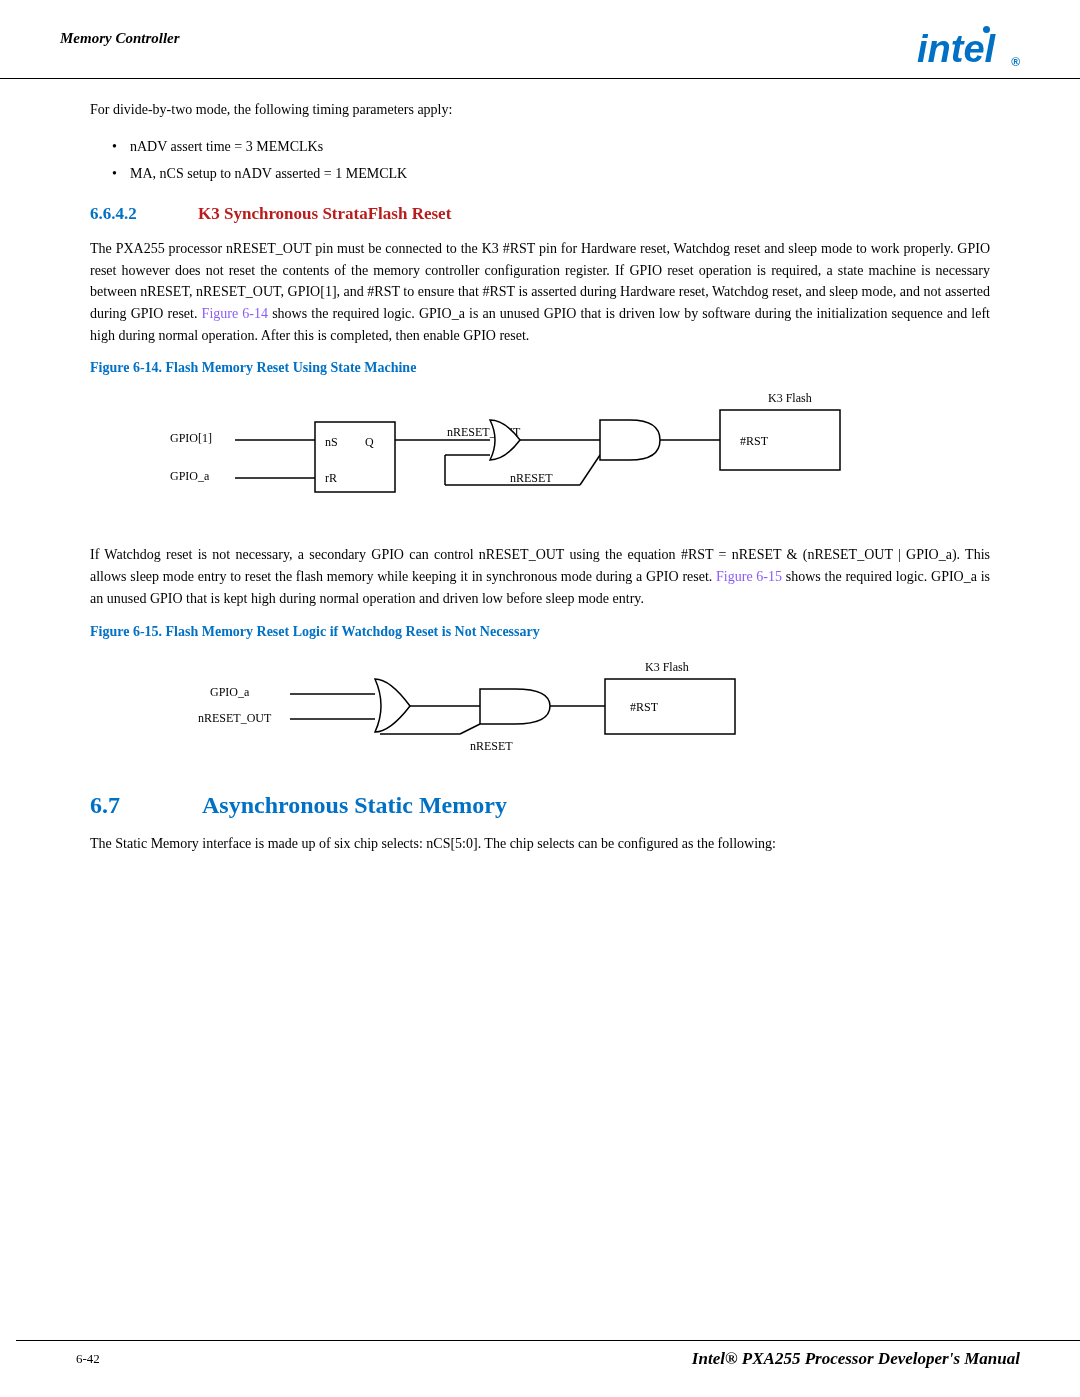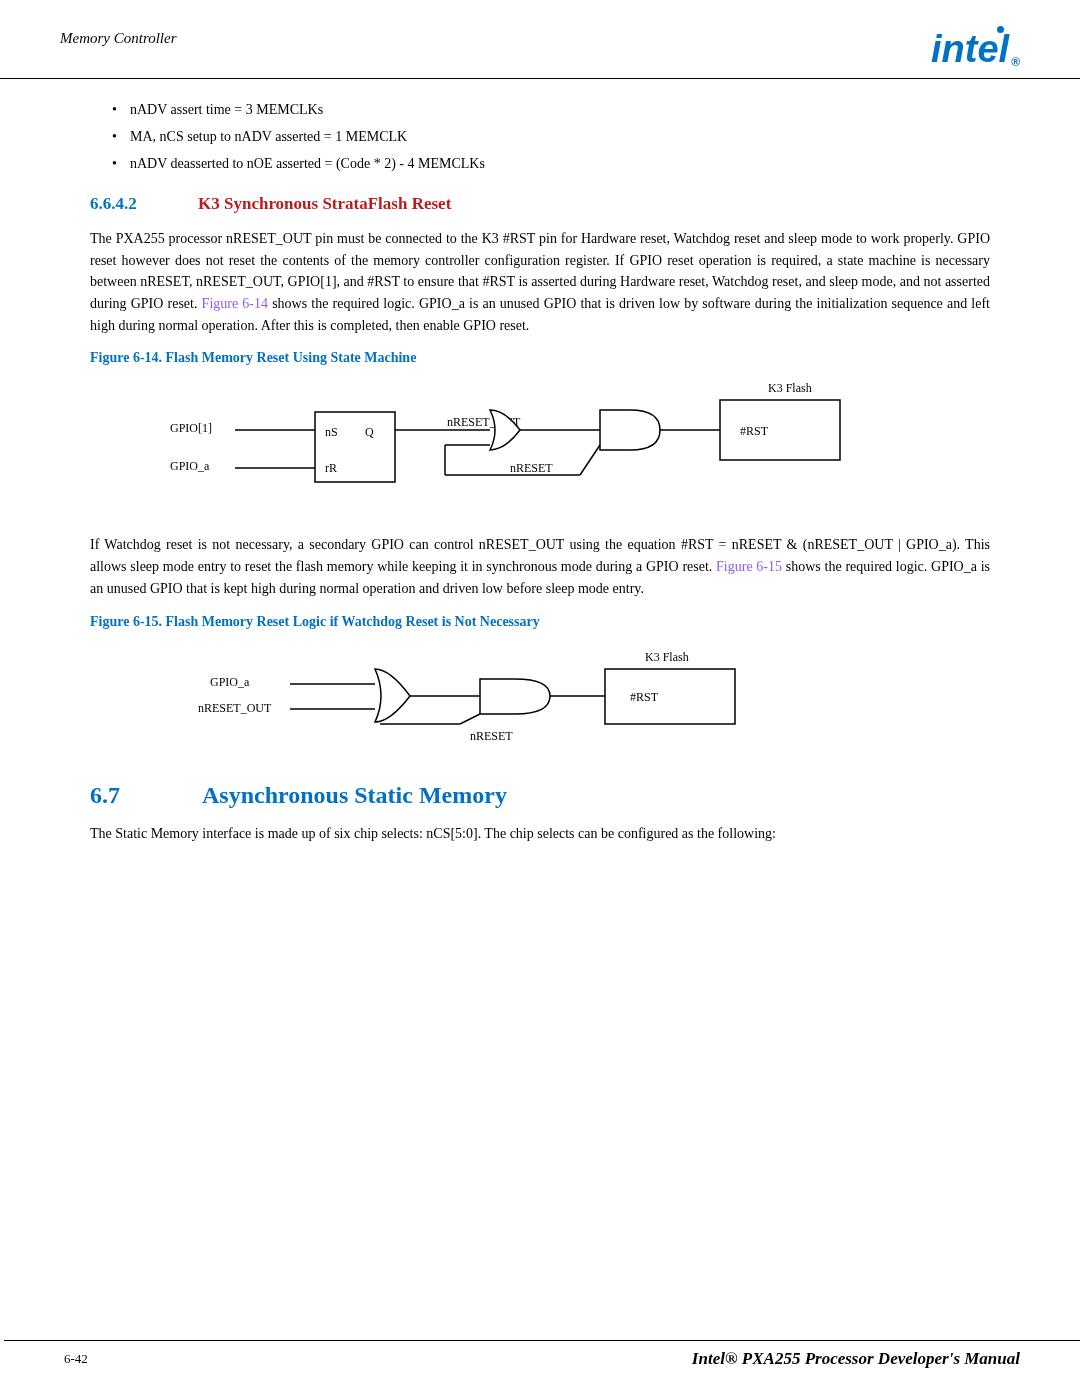--- a/index.html
+++ b/index.html
@@ -21,27 +21,27 @@
     .page-header {
       display: flex;
       justify-content: space-between;
       align-items: flex-start;
       padding: 30px 60px 10px 60px;
       border-bottom: 1px solid #000;
       margin-bottom: 20px;
     }
     .header-title {
       font-style: italic;
-      font-weight: normal;
+      font-weight: bold;
       font-size: 15px;
     }
     .intel-logo-wrap {
       display: flex;
       align-items: flex-end;
-      gap: 2px;
+      gap: 16px;
       font-size: 38px;
       font-weight: bold;
       font-style: italic;
       color: #0071c5;
       font-family: Arial, sans-serif;
       line-height: 1;
     }
     .intel-reg {
       font-size: 12px;
       font-style: normal;
@@ -146,21 +146,21 @@
     
     .diagram-container {
       margin: 10px 0 24px 0;
       display: flex;
       justify-content: center;
     }
     
     .page-footer {
       position: absolute;
       bottom: 20px;
-      left: 4px;
+      left: 16px;
       right: 0;
       display: flex;
       justify-content: space-between;
       align-items: center;
       padding: 8px 60px;
       border-top: 1px solid #000;
     }
     .footer-left {
       font-size: 13px;
     }
@@ -182,25 +182,25 @@
   <div class="page-header">
     <span class="header-title">Memory Controller</span>
     <div class="intel-logo-wrap">
       <span>int<span style="position:relative;">e<span style="display:inline-block;width:7px;height:7px;background:#0071c5;border-radius:50%;position:absolute;top:-2px;right:-5px;"></span></span>l</span>
         <span class="intel-reg">®</span>
     </div>
   </div>
 
   <div class="content">
 
+    <p class="intro-text">For divide-by-two mode, the following timing parameters apply:</p>
 
     <ul class="bullet-list">
       <li>nADV assert time = 3 MEMCLKs</li>
       <li>MA, nCS setup to nADV asserted = 1 MEMCLK</li>
-      <li>nADV deasserted to nOE asserted = (Code * 2) - 4 MEMCLKs</li>
     </ul>
 
     <div class="section-662">
       <span class="section-num">6.6.4.2</span>
       <span class="section-title">K3 Synchronous StrataFlash Reset</span>
     </div>
 
     <p class="body-text">The PXA255 processor nRESET_OUT pin must be connected to the K3 #RST pin for Hardware reset, Watchdog reset and sleep mode to work properly. GPIO reset however does not reset the contents of the memory controller configuration register. If GPIO reset operation is required, a state machine is necessary between nRESET, nRESET_OUT, GPIO[1], and #RST to ensure that #RST is asserted during Hardware reset, Watchdog reset, and sleep mode, and not asserted during GPIO reset. <span class="inline-link">Figure 6-14</span> shows the required logic. GPIO_a is an unused GPIO that is driven low by software during the initialization sequence and left high during normal operation. After this is completed, then enable GPIO reset.</p>
 
     <p class="fig-caption">Figure 6-14. Flash Memory Reset Using State Machine</p>

